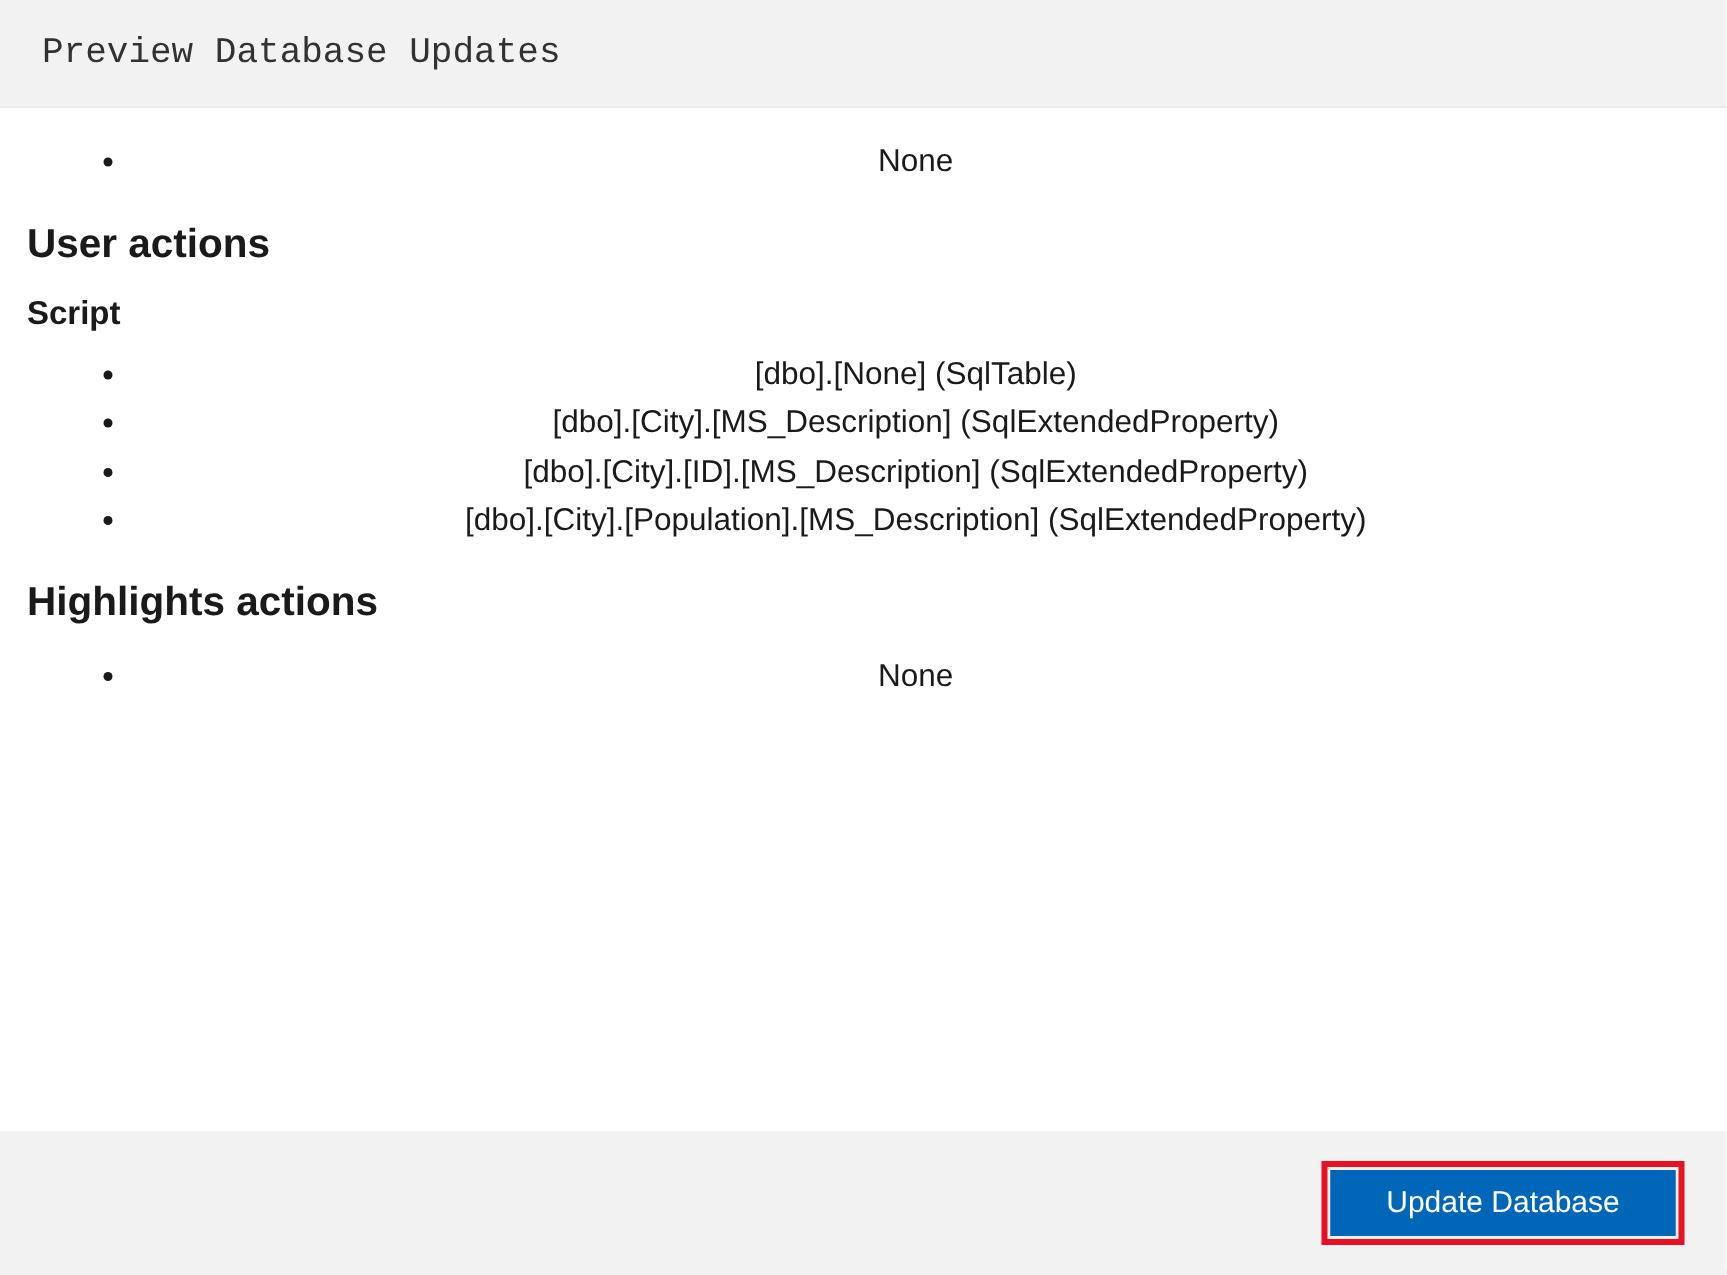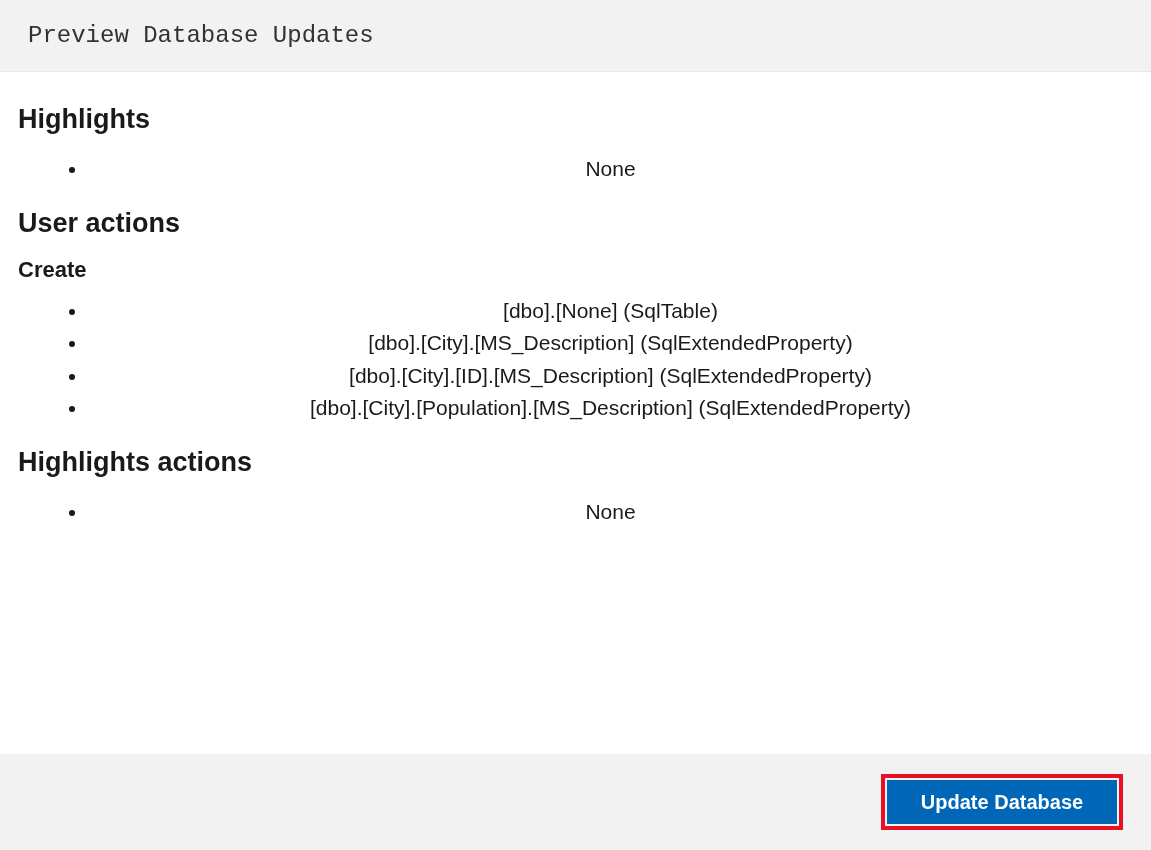--- a/index.html
+++ b/index.html
@@ -77,49 +77,48 @@
       justify-content: center;
       border: 1px solid #999;
       background: #ffffff;
       color: #1a1a1a;
       min-width: 140px;
     }
     .btn-primary {
       background: #0067b8;
       color: #ffffff;
       border: 1px solid #0067b8;
-      font-weight: 700;
+      font-weight: 400;
       min-width: 230px;
     }
     .btn-secondary {
       min-width: 218px;
     }
     .highlight-wrap {
       border: 4px solid #e81123;
       display: inline-block;
       padding: 2px;
     }
   </style>
 </head>
 <body>
 
 <div class="header">
   <div class="header-title">Preview Database Updates</div>
 </div>
 
 <div class="content">
 
-  <h2 class="section-heading">Highlights</h2>
   <ul class="item-list">
     <li>None</li>
   </ul>
 
   <h2 class="section-heading">User actions</h2>
 
-  <h3 class="section-subheading">Create</h3>
+  <h3 class="section-subheading">Script</h3>
   <ul class="item-list">
     <li>[dbo].[None] (SqlTable)</li>
     <li>[dbo].[City].[MS_Description] (SqlExtendedProperty)</li>
     <li>[dbo].[City].[ID].[MS_Description] (SqlExtendedProperty)</li>
     <li>[dbo].[City].[Population].[MS_Description] (SqlExtendedProperty)</li>
   </ul>
 
   <h2 class="section-heading">Highlights actions</h2>
   <ul class="item-list">
     <li>None</li>

